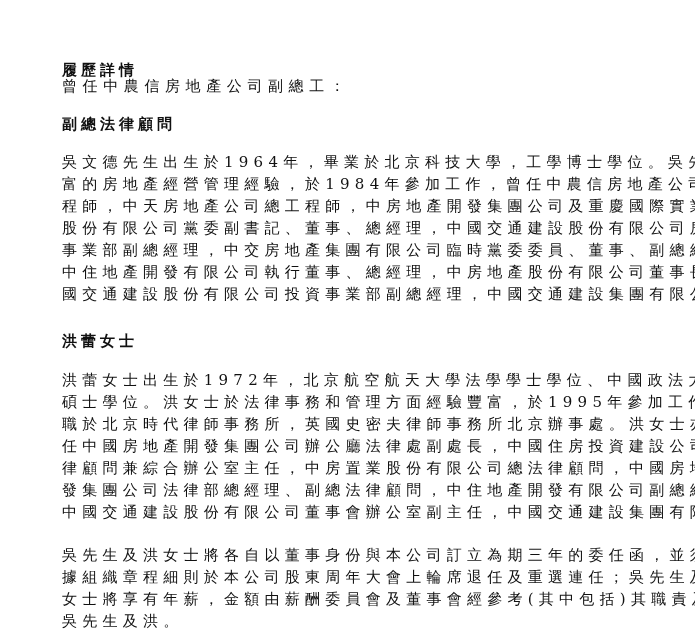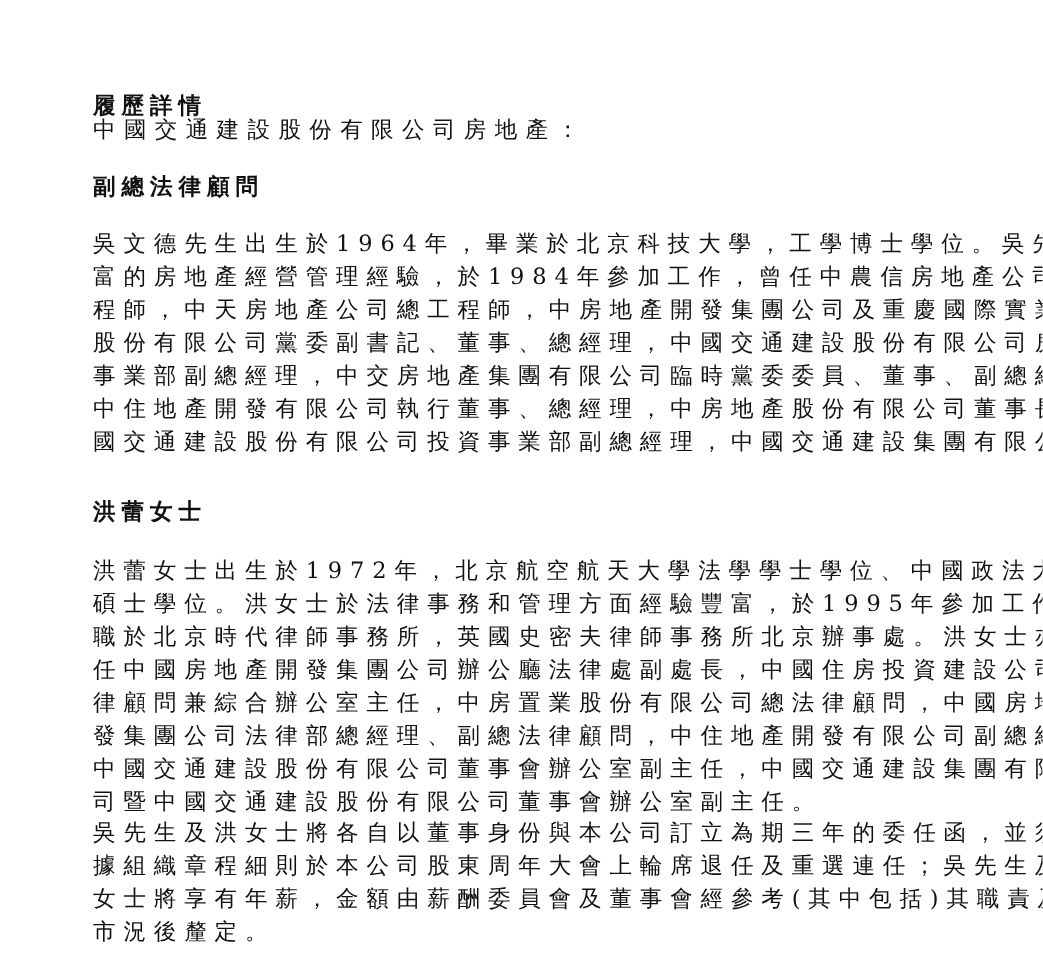--- a/index.html
+++ b/index.html
@@ -56,21 +56,21 @@
       white-space: nowrap;
     }
   </style>
 </head>
 <body>
 
 <div class="page">
 
   <div class="heading" style="top:40px;margin-top:20px;">履歷詳情</div>
 
-  <div class="text-line intro" style="top:76px;">中國交通建設股份有限公司房地產：</div>
+  <div class="text-line intro" style="top:76px;">曾任中農信房地產公司副總工：</div>
 
   <div class="heading" style="top:114px;">副總法律顧問</div>
 
   <div class="para" style="top:151px;">
     <span class="line">吳文德先生出生於1964年，畢業於北京科技大學，工學博士學位。吳先生擁有豐</span>
     <span class="line">富的房地產經營管理經驗，於1984年參加工作，曾任中農信房地產公司副總工</span>
     <span class="line">程師，中天房地產公司總工程師，中房地產開發集團公司及重慶國際實業投資</span>
     <span class="line">股份有限公司黨委副書記、董事、總經理，中國交通建設股份有限公司房地產</span>
     <span class="line">事業部副總經理，中交房地產集團有限公司臨時黨委委員、董事、副總經理，</span>
     <span class="line">中住地產開發有限公司執行董事、總經理，中房地產股份有限公司董事長，中</span>
@@ -80,23 +80,22 @@
   <div class="heading" style="top:331px;">洪蕾女士</div>
 
   <div class="para" style="top:369px;">
     <span class="line">洪蕾女士出生於1972年，北京航空航天大學法學學士學位、中國政法大學法學</span>
     <span class="line">碩士學位。洪女士於法律事務和管理方面經驗豐富，於1995年參加工作，曾就</span>
     <span class="line">職於北京時代律師事務所，英國史密夫律師事務所北京辦事處。洪女士亦曾擔</span>
     <span class="line">任中國房地產開發集團公司辦公廳法律處副處長，中國住房投資建設公司總法</span>
     <span class="line">律顧問兼綜合辦公室主任，中房置業股份有限公司總法律顧問，中國房地產開</span>
     <span class="line">發集團公司法律部總經理、副總法律顧問，中住地產開發有限公司副總經理，</span>
     <span class="line">中國交通建設股份有限公司董事會辦公室副主任，中國交通建設集團有限公</span>
-    <span class="line">司暨中國交通建設股份有限公司董事會辦公室副主任。</span>
   </div>
 
   <div class="para" style="top:544px;">
     <span class="line">吳先生及洪女士將各自以董事身份與本公司訂立為期三年的委任函，並須根</span>
     <span class="line">據組織章程細則於本公司股東周年大會上輪席退任及重選連任；吳先生及洪</span>
     <span class="line">女士將享有年薪，金額由薪酬委員會及董事會經參考(其中包括)其職責及當時</span>
-    <span class="line">市況後釐定。</span>
+    <span class="line">吳先生及洪。</span>
   </div>
 
 </div>
 
 </body></html>

